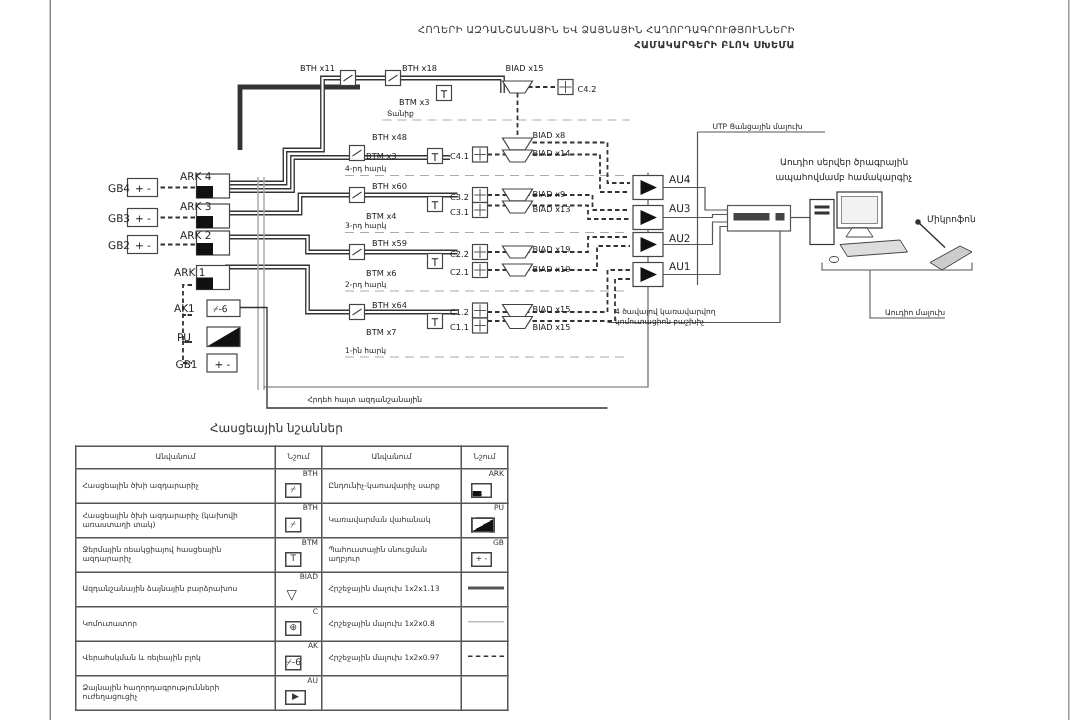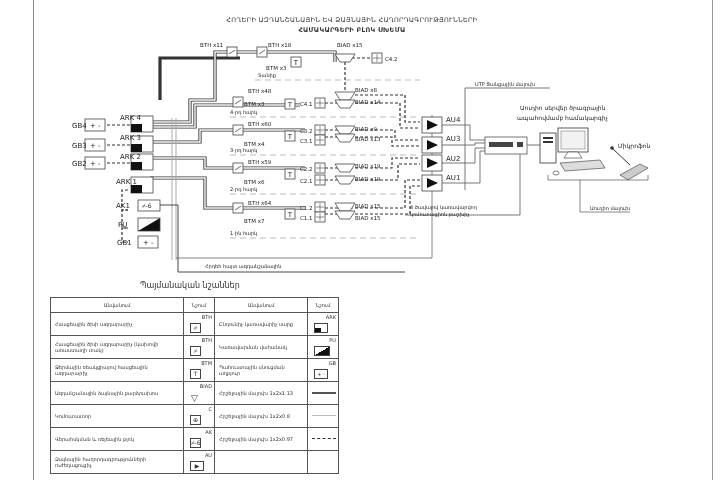--- a/index.html
+++ b/index.html
@@ -1,20 +1,20 @@
 <!DOCTYPE html>
 <html><head>
 <meta charset="utf-8">
 <style>
   html, body { margin:0; padding:0; background:#ffffff; }
   body { width:720px; height:480px; position:relative; overflow:hidden; font-family:"DejaVu Sans", sans-serif; color:#222; }
   .border-left { position:absolute; left:33px; top:0; width:1px; height:480px; background:#888; }
   .border-right { position:absolute; left:712px; top:0; width:1px; height:480px; background:#999; }
   svg text { font-family:"DejaVu Sans", sans-serif; fill:#222; }
-  .title { position:absolute; left:192px; width:320px; text-align:center; font-size:6.5px; letter-spacing:0.3px; color:#333; }
+  .title { position:absolute; left:210px; width:320px; text-align:right; font-size:6.5px; letter-spacing:0.3px; color:#333; }
   .legend-title { position:absolute; left:140px; top:281px; font-size:8px; color:#333; }
   table.legend { position:absolute; left:50px; top:297px; border-collapse:collapse; font-size:5px; color:#333; }
   table.legend td, table.legend th { border:1px solid #555; padding:0 4px; height:22px; font-weight:normal; vertical-align:middle; }
   table.legend th { height:14px; text-align:center; }
   .c1 { width:124px; } .c2 { width:20px; text-align:center; } .c3 { width:84px; } .c4 { width:22px; text-align:center; }
   .sym { position:relative; display:inline-block; width:22px; height:18px; }
   .sym .tag { position:absolute; right:-2px; top:-1px; font-size:5px; }
   .sym .box { position:absolute; left:2px; bottom:0; width:9px; height:8px; border:1px solid #444; font-size:6px; line-height:8px; text-align:center; }
 </style>
 </head>
@@ -280,21 +280,21 @@
     <line x1="612" y1="148" x2="630" y2="165" stroke="#333" stroke-width="1"></line>
     <circle cx="612" cy="148" r="1.8" fill="#333"></circle>
     <path d="M620,175 L640,164 L648,168 L628,180 Z" fill="#ccc" stroke="#333" stroke-width="0.6"></path>
   </g>
   <text x="618" y="148" font-size="6">Միկրոֆոն</text>
   <path d="M548,175 L548,180 L648,180 L648,175" fill="none" stroke="#555" stroke-width="0.7"></path>
   <path d="M580,180 L580,212 L630,212" fill="none" stroke="#555" stroke-width="0.7"></path>
   <text x="590" y="210" font-size="5">Աուդիո մալուխ</text>
 </svg>
 
-<div class="legend-title">Պայմանական նշաններ</div>
+<div class="legend-title">Հասցեային նշաններ</div>
 
 <table class="legend">
   <tbody>
       <tr>
     <th class="c1">Անվանում</th>
     <th class="c2">Նշում</th>
     <th class="c3">Անվանում</th>
     <th class="c4">Նշում</th>
   </tr>
   </tbody>

